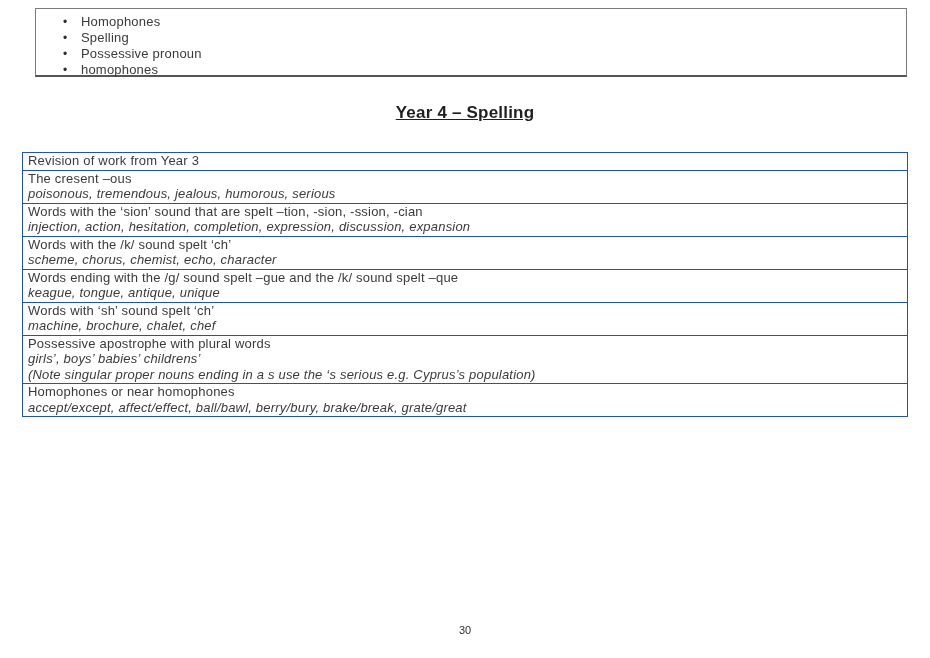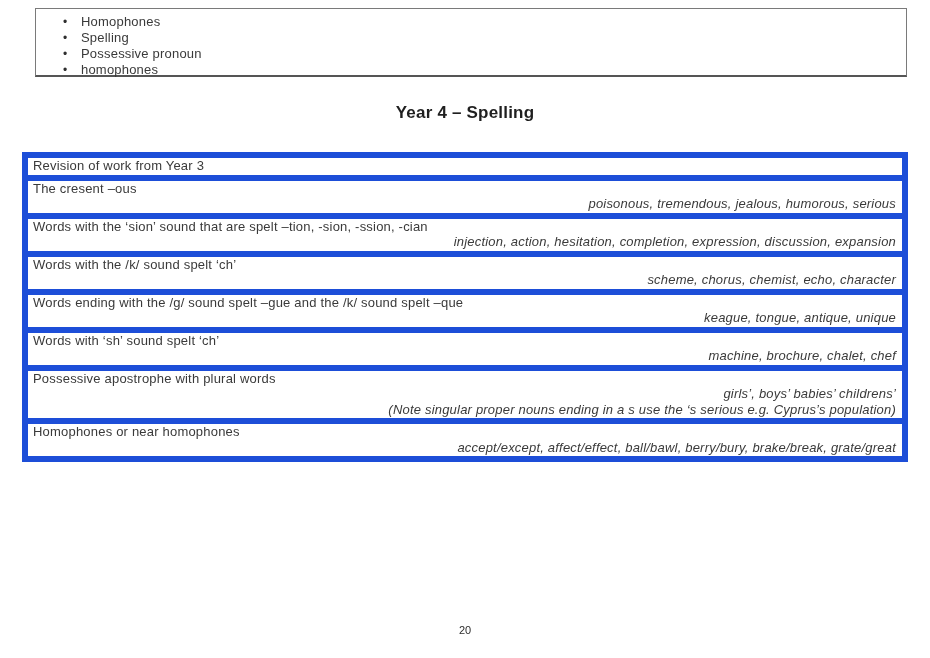--- a/index.html
+++ b/index.html
@@ -47,40 +47,41 @@
     position: absolute;
     top: 103px;
     left: 0;
     width: 100%;
     margin: 0;
     text-align: center;
     font-size: 17px;
     font-weight: bold;
     color: #1f1f1f;
     letter-spacing: 0.2px;
+    text-decoration: underline;
   }
   
   .spelling-table {
     position: absolute;
     left: 22px;
     top: 152px;
     width: 886px;
     border-collapse: collapse;
     table-layout: fixed;
   }
   .spelling-table td {
-    border: 6px solid #1d4ed8;
+    border: 1px solid #1d4ed8;
     padding: 0px 6px 1px 5px;
     font-size: 13px;
     line-height: 15.5px;
     letter-spacing: 0.2px;
     vertical-align: top;
   }
   .row-title { color: #3a3a3a; }
-  .example-line { font-style: italic; color: #3a3a3a; text-align: right; }
+  .example-line { font-style: italic; color: #3a3a3a; }
   
   .footer {
     position: absolute;
     top: 624px;
     left: 0;
     width: 100%;
     text-align: center;
     font-size: 11px;
     color: #2e2e2e;
   }
@@ -160,16 +161,16 @@
       <tr>
         <td>
           <div class="row-title">Homophones or near homophones</div>
           <div class="example-line">accept/except, affect/effect, ball/bawl, berry/bury, brake/break, grate/great</div>
         </td>
       </tr>
     </tbody>
   </table>
 
   <div class="footer">
-    <span>20</span>
+    <span>30</span>
   </div>
 
 </div>
 
 </body></html>

